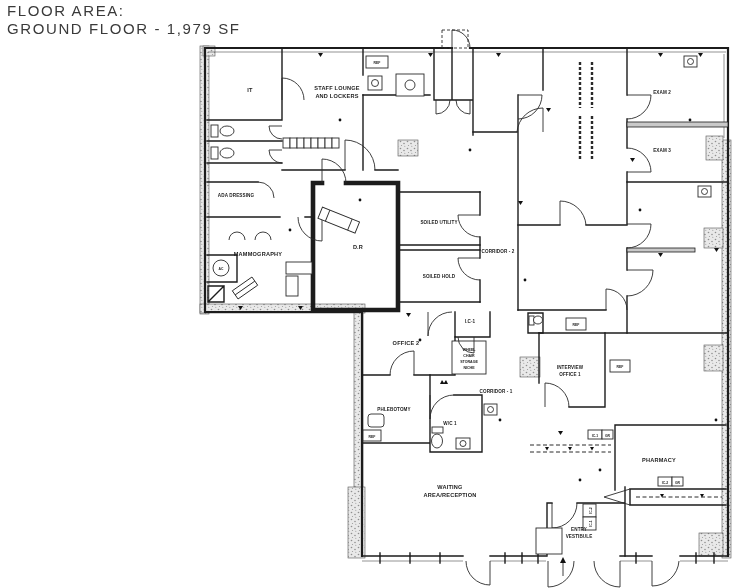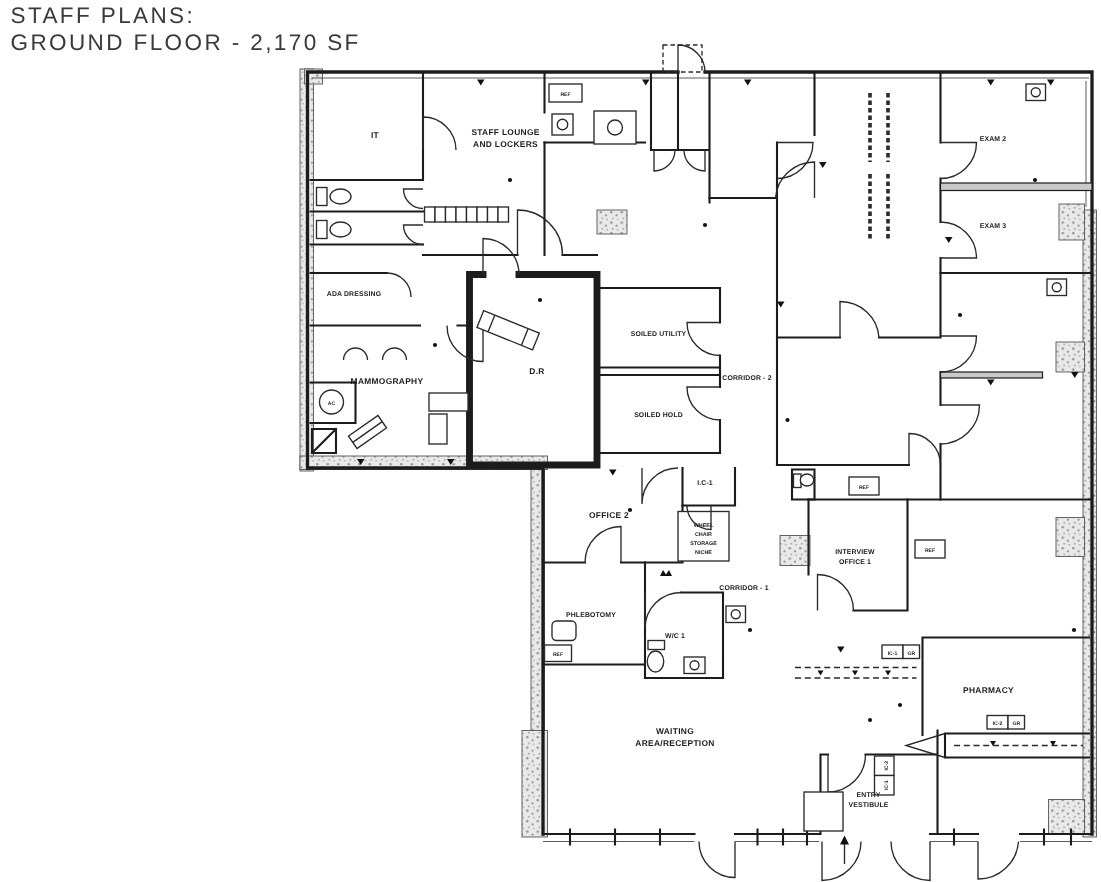--- a/index.html
+++ b/index.html
@@ -23,22 +23,22 @@
   .dash{stroke:#2a2a2a;stroke-width:1;fill:none;stroke-dasharray:4 2.5;}
   .part{stroke:#2a2a2a;stroke-width:2.4;fill:none;stroke-dasharray:3 2;}
   .sym{fill:#111;stroke:none;}
 </style>
 </head>
 <body>
 
 <div class="canvas">
 
   <div class="title">
-    <div>STAFF PLANS:</div>
-    <div>GROUND FLOOR - 2,170 SF</div>
+    <div>FLOOR AREA:</div>
+    <div>GROUND FLOOR - 1,979 SF</div>
   </div>
 
   <svg viewBox="0 0 734 588" width="734" height="588">
     <defs>
       <pattern id="stipple" width="7" height="7" patternUnits="userSpaceOnUse">
         <rect width="7" height="7" fill="#e9e9e9"></rect>
         <circle cx="1.5" cy="1.5" r=".8" fill="#8f8f8f"></circle>
         <circle cx="5" cy="3.5" r=".7" fill="#7f7f7f"></circle>
         <circle cx="2.5" cy="5.5" r=".6" fill="#9a9a9a"></circle>
         <circle cx="5.8" cy="6.2" r=".5" fill="#8f8f8f"></circle>

